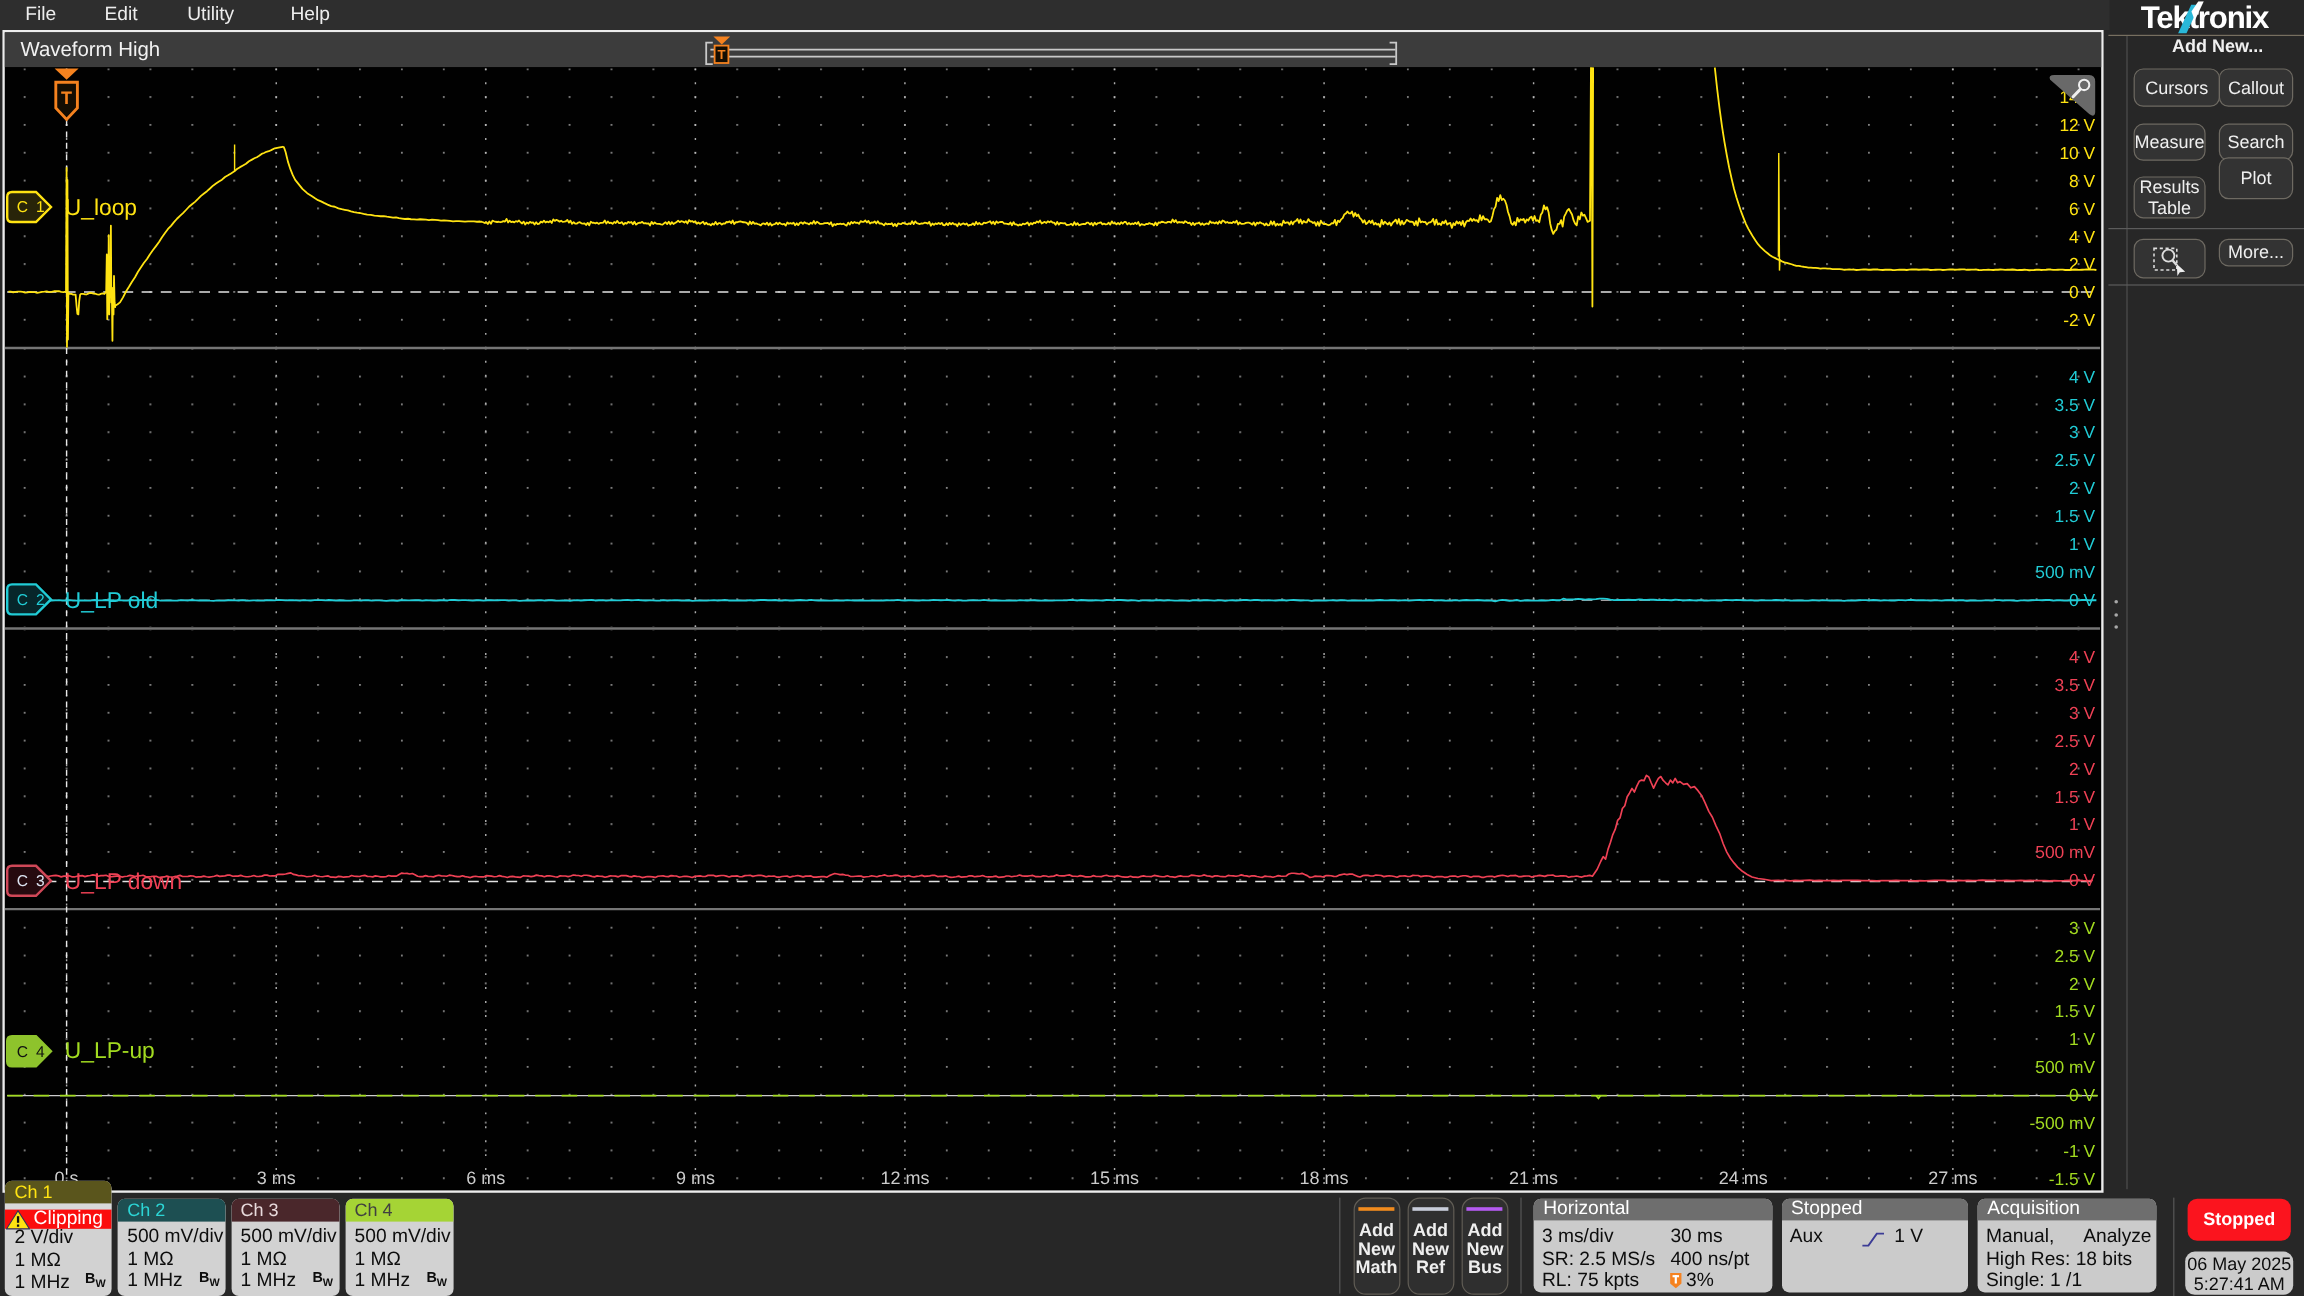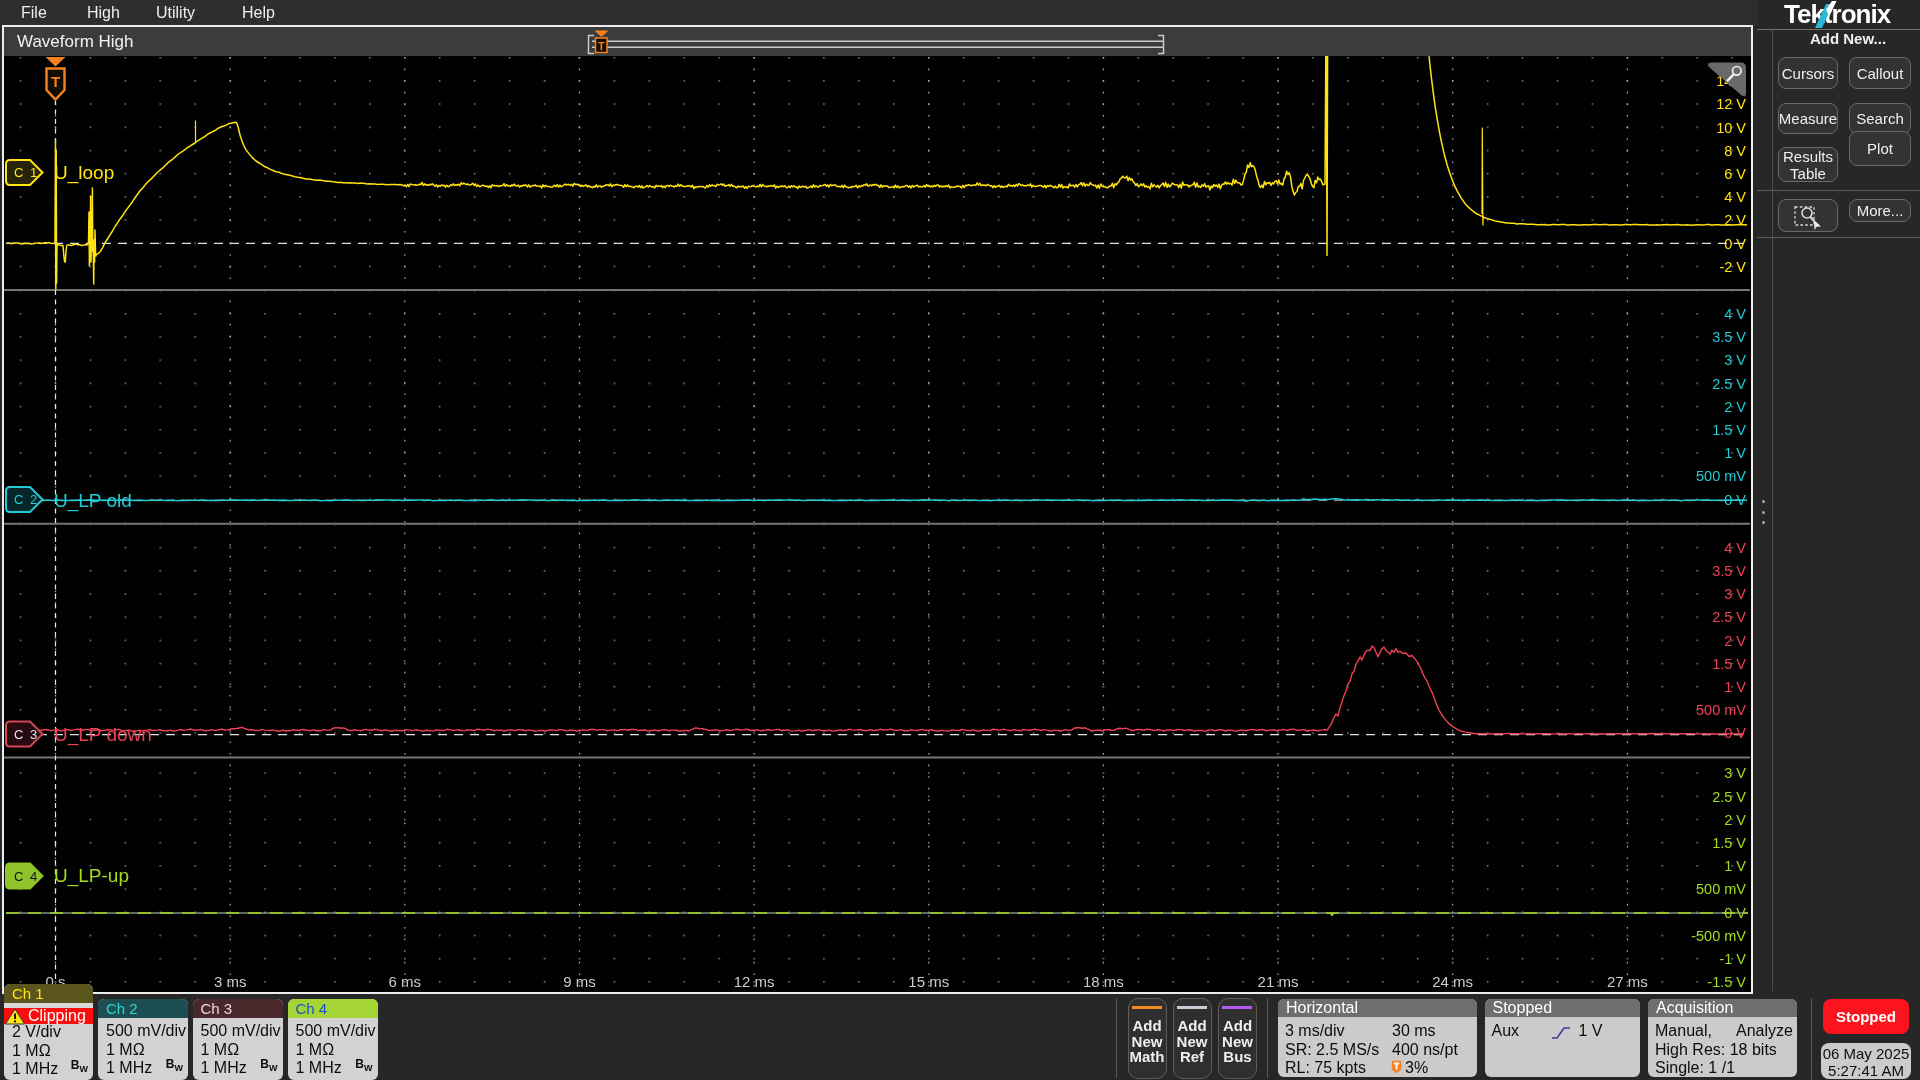--- a/index.html
+++ b/index.html
@@ -18,21 +18,21 @@
 .panel { position:absolute; background:#cbcbcb; border-radius:6px; overflow:hidden; color:#0d0d0d; font-size:16px; }
 .panel .phdr { position:absolute; left:0; top:0; width:100%; height:18px; background:#6e6e6e; color:#ffffff; line-height:18px; padding-left:8px; font-size:16px; }
 .vdiv { position:absolute; width:1px; background:#575757; top:998px; height:80px; }
 .addbtn { position:absolute; top:998px; width:39px; height:81px; background:#2f2f2f; border:1.5px solid #615d55; border-radius:10px; color:#efefef; font-size:15px; text-align:center;font-weight:bold; }
 .addbtn .cline { position:absolute; left:3px; top:7px; width:30px; height:2.5px; }
 .addbtn .t { position:absolute; left:0; top:19px; width:100%; line-height:15.6px; }
 .dot { position:absolute; width:3px; height:3px; border-radius:50%; background:#a8a8a8; left:1762px; }
 </style></head><body>
 <div id="menubar" class="abs">
   <span style="left:21px">File</span>
-    <span style="left:87px">High</span>
+    <span style="left:87px">Edit</span>
   <span style="left:156px">Utility</span>
     <span style="left:242px">Help</span>
 </div>
 <svg style="position:absolute;left:1784px;top:1px" width="136" height="27" viewBox="0 0 136 27">
 <text x="0" y="22" font-size="26" font-weight="bold" fill="#ffffff" font-family="Liberation Sans, sans-serif" letter-spacing="-1">Tektronix</text>
 <polygon points="31,27 38,27 49,3 42,3" fill="#29b8d8"></polygon>
 <polygon points="48,0 52.5,0 45,16 42.2,8.5" fill="#ffffff"></polygon>
 </svg>
 <div id="win" class="abs"></div>
 <div id="titlebar" class="abs">Waveform High</div>
@@ -154,21 +154,21 @@
 <path d="M46.5 68.5 L64.5 68.5 L64.5 90 L55.5 99.5 L46.5 90 Z" fill="#140d02" stroke="#f5821f" stroke-width="2.4"></path>
 <text x="55.5" y="86.5" text-anchor="middle" font-size="15" font-weight="bold" fill="#f5821f">T</text>
 <path d="M1712 62.5 L1741 62.5 Q1746 62.5 1746 68 L1746 93 Q1746 98.5 1741 95 L1708.5 66.5 Q1706.5 62.5 1712 62.5 Z" fill="#696969"></path>
 <circle cx="1736.8" cy="70.8" r="4.3" fill="none" stroke="#efefef" stroke-width="1.7"></circle>
 <line x1="1733.4" y1="74.6" x2="1727.6" y2="80.6" stroke="#efefef" stroke-width="2.6" stroke-linecap="round"></line>
 </svg>
 
 <div class="abs" style="left:1757px;top:29px;width:163px;height:1px;background:#776f60"></div>
 <div class="abs" style="left:1772px;top:30px;width:1px;height:961px;background:#4e4e4e"></div>
 <div class="abs" style="left:1776px;top:30px;width:144px;height:17px;text-align:center;color:#f0f0f0;font-size:15px;font-weight:bold">Add New...</div>
-<div class="btn" style="left:1778px;top:57px;width:60px;height:32px">Cursors</div>
+<div class="btn" style="left:1778px;top:57px;width:72px;height:32px">Cursors</div>
 <div class="btn" style="left:1849px;top:57px;width:62px;height:32px">Callout</div>
 <div class="btn" style="left:1778px;top:103px;width:60px;height:31px">Measure</div>
 <div class="btn" style="left:1849px;top:103px;width:62px;height:31px">Search</div>
 <div class="btn" style="left:1778px;top:147px;width:60px;height:35px">Results<br>Table</div>
 <div class="btn" style="left:1849px;top:131px;width:62px;height:35px">Plot</div>
 <div class="sep" style="left:1757px;top:190px;width:163px"></div>
 <div class="btn" style="left:1778px;top:199px;width:60px;height:33px">
     <svg width="34" height="28" viewBox="0 0 34 28">
 <rect x="4" y="5" width="19" height="18" fill="none" stroke="#dddddd" stroke-width="1.3" stroke-dasharray="2.6 2.2"></rect>
 <circle cx="16" cy="11" r="5" fill="none" stroke="#dddddd" stroke-width="1.6"></circle>
@@ -206,21 +206,21 @@
   <div class="bw" style="top:58px">B<sub>W</sub></div>
 </div>
 <div class="chbox" style="left:192.5px;top:999px;width:90px;height:81px">
   <div class="hdr" style="background:#4a272b;color:#e8dadc">Ch 3</div>
   <div class="row" style="top:23px">500 mV/div</div>
   <div class="row" style="top:42px">1 MΩ</div>
   <div class="row" style="top:60px">1 MHz</div>
   <div class="bw" style="top:58px">B<sub>W</sub></div>
 </div>
 <div class="chbox" style="left:287.5px;top:999px;width:90px;height:81px">
-  <div class="hdr" style="background:#a5d435;color:#1d4ed8">Ch 4</div>
+  <div class="hdr" style="background:#a5d435;color:#404040">Ch 4</div>
   <div class="row" style="top:23px">500 mV/div</div>
   <div class="row" style="top:42px">1 MΩ</div>
   <div class="row" style="top:60px">1 MHz</div>
   <div class="bw" style="top:58px">B<sub>W</sub></div>
 </div>
 <div class="vdiv" style="left:1116px"></div>
 <div class="addbtn" style="left:1127.5px">
     <div class="cline" style="background:#f08b1e"></div>
     <div class="t">Add<br>New<br>Math</div>
   </div>

